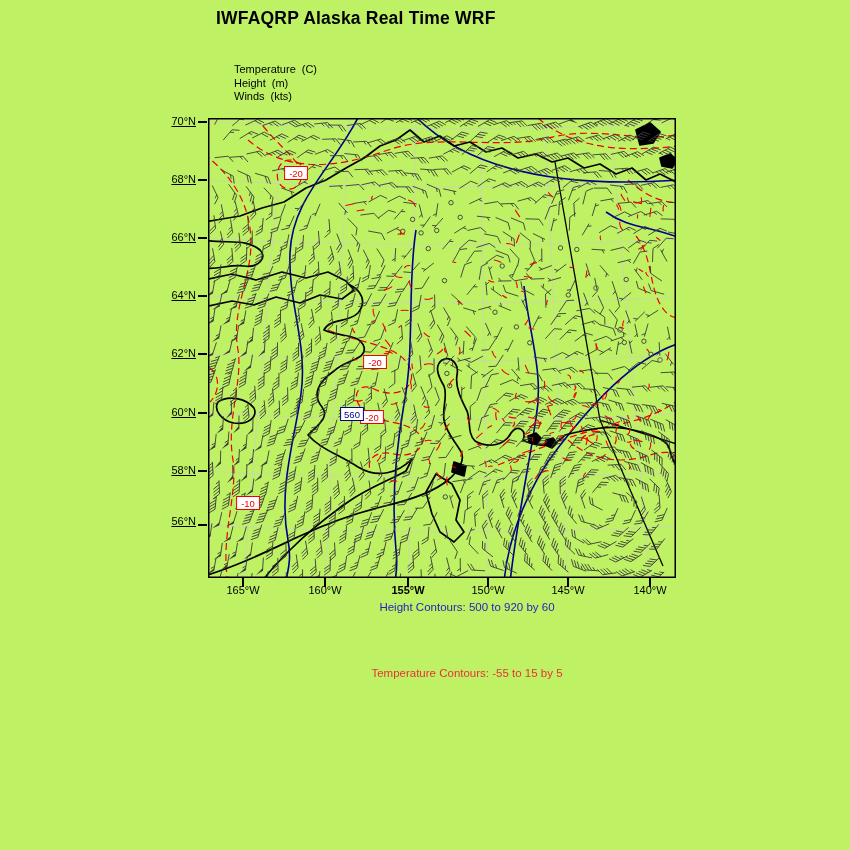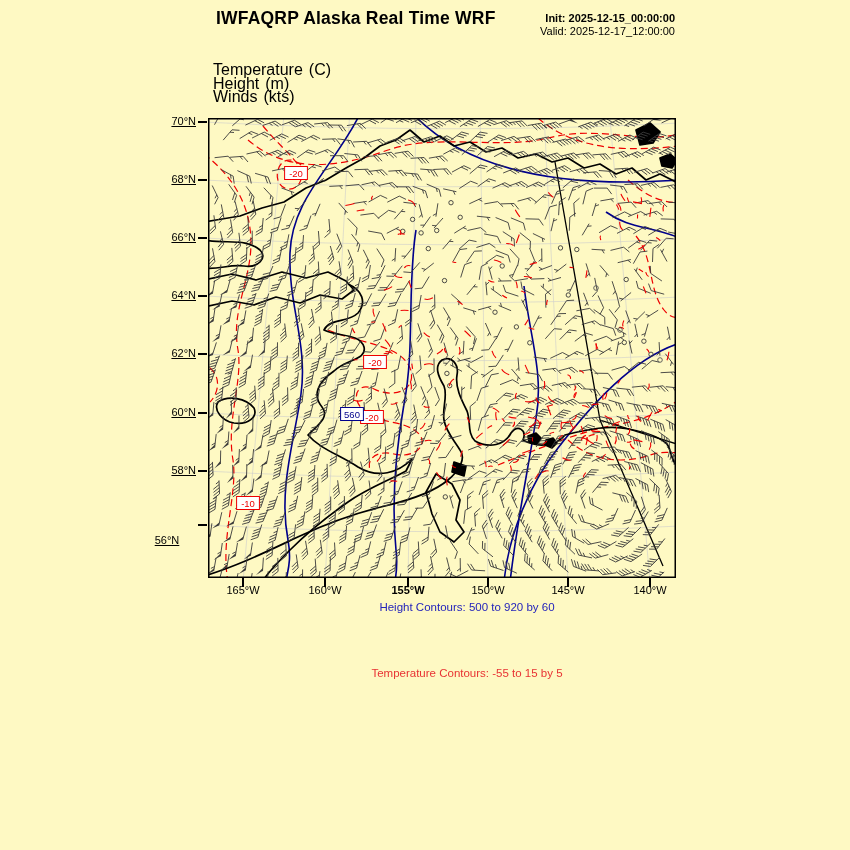--- a/index.html
+++ b/index.html
@@ -1,41 +1,37 @@
 <!DOCTYPE html>
 <html><head>
 <meta charset="utf-8">
 <style>
   html,body{margin:0;padding:0;background:#fff;}
-  .page{position:relative;width:850px;height:850px;background:#fef9c3;overflow:hidden;
+  .page{position:relative;width:850px;height:850px;background:#bef264;overflow:hidden;
         font-family:"Liberation Sans",sans-serif;color:#000;}
   .title{position:absolute;left:216px;top:8px;font-size:17.5px;font-weight:bold;letter-spacing:.2px;}
   .stamps{position:absolute;left:430px;top:12px;width:245px;text-align:right;font-size:11px;line-height:13px;}
   .stamps .init{font-weight:bold;}
-  .legend{position:absolute;left:213px;top:63px;font-size:16px;line-height:13.5px;}
+  .legend{position:absolute;left:234px;top:63px;font-size:11px;line-height:13.5px;}
   .legend .row span.u{margin-left:6px;}
   .axislabel{position:absolute;font-size:11px;}
   .latlab{width:58px;text-align:right;text-decoration:underline;}
   .lonlab{width:60px;text-align:center;}
   .tick{position:absolute;background:#000;}
   .notes{position:absolute;width:420px;text-align:center;font-size:11.5px;}
   .footer{position:absolute;left:222px;top:815px;font-size:11px;line-height:13.5px;}
   svg text{font-family:"Liberation Sans",sans-serif;}
 </style>
 </head>
 <body>
 
 <div class="page">
 
   <div class="title">IWFAQRP Alaska Real Time WRF</div>
 
-  <div class="stamps">
-    <div class="init"><span>Init:</span> <span>2025-12-15_00:00:00</span></div>
-    <div class="valid"><span>Valid:</span> <span>2025-12-17_12:00:00</span></div>
-  </div>
 
   <div class="legend">
     <div class="row"><span>Temperature</span><span class="u">(C)</span></div>
     <div class="row"><span>Height</span><span class="u">(m)</span></div>
     <div class="row"><span>Winds</span><span class="u">(kts)</span></div>
   </div>
 
   <div id="axis-layer">
       <div class="axislabel latlab" style="left: 138px; top: 115px;">70°N</div>
       <div class="tick" style="left: 198px; top: 121.25px; width: 9px; height: 1.5px;"></div>
@@ -44,21 +40,21 @@
       <div class="axislabel latlab" style="left: 138px; top: 231px;">66°N</div>
       <div class="tick" style="left: 198px; top: 237.25px; width: 9px; height: 1.5px;"></div>
       <div class="axislabel latlab" style="left: 138px; top: 289px;">64°N</div>
       <div class="tick" style="left: 198px; top: 295.25px; width: 9px; height: 1.5px;"></div>
       <div class="axislabel latlab" style="left: 138px; top: 347px;">62°N</div>
       <div class="tick" style="left: 198px; top: 353.25px; width: 9px; height: 1.5px;"></div>
       <div class="axislabel latlab" style="left: 138px; top: 406px;">60°N</div>
       <div class="tick" style="left: 198px; top: 412.25px; width: 9px; height: 1.5px;"></div>
       <div class="axislabel latlab" style="left: 138px; top: 464px;">58°N</div>
       <div class="tick" style="left: 198px; top: 470.25px; width: 9px; height: 1.5px;"></div>
-      <div class="axislabel latlab" style="left: 138px; top: 534px; text-align: center;">56°N</div>
+      <div class="axislabel latlab" style="left: 138px; top: 515px;">56°N</div>
       <div class="tick" style="left: 198px; top: 524.25px; width: 9px; height: 1.5px;"></div>
       <div class="axislabel lonlab" style="left: 213px; top: 584px; text-align: center;">165°W</div>
       <div class="tick" style="left: 242.25px; top: 578px; width: 1.5px; height: 9px;"></div>
       <div class="axislabel lonlab" style="left: 295px; top: 584px;">160°W</div>
       <div class="tick" style="left: 324.25px; top: 578px; width: 1.5px; height: 9px;"></div>
       <div class="axislabel lonlab" style="left: 378px; top: 584px; font-weight: bold;">155°W</div>
       <div class="tick" style="left: 407.25px; top: 578px; width: 1.5px; height: 9px;"></div>
       <div class="axislabel lonlab" style="left: 458px; top: 584px;">150°W</div>
       <div class="tick" style="left: 487.25px; top: 578px; width: 1.5px; height: 9px;"></div>
       <div class="axislabel lonlab" style="left: 538px; top: 584px;">145°W</div>

